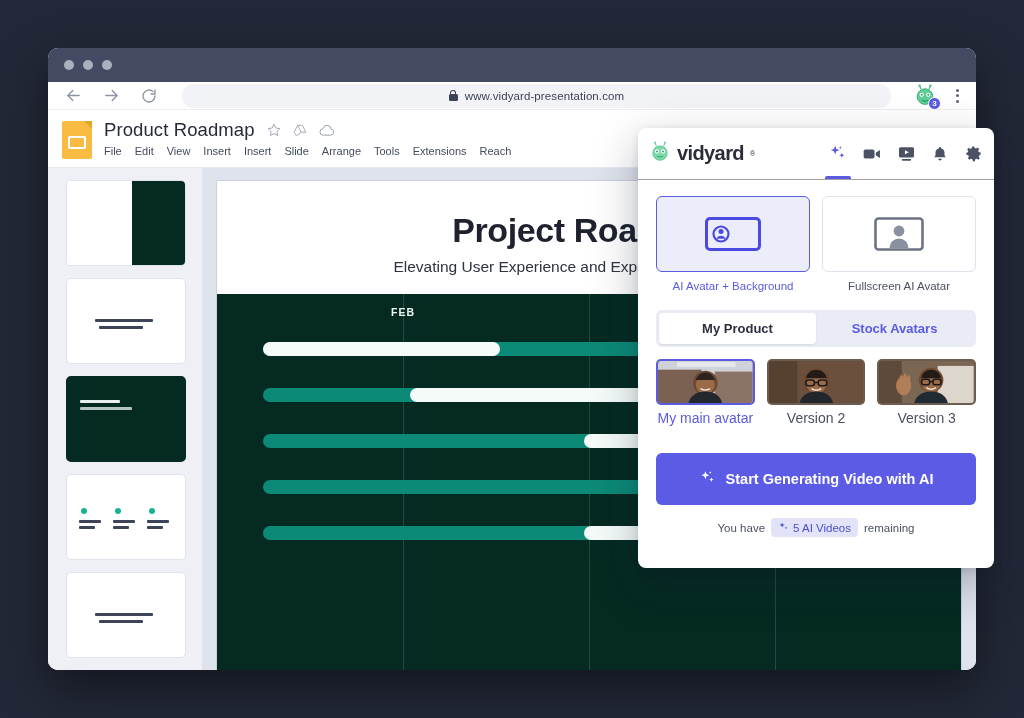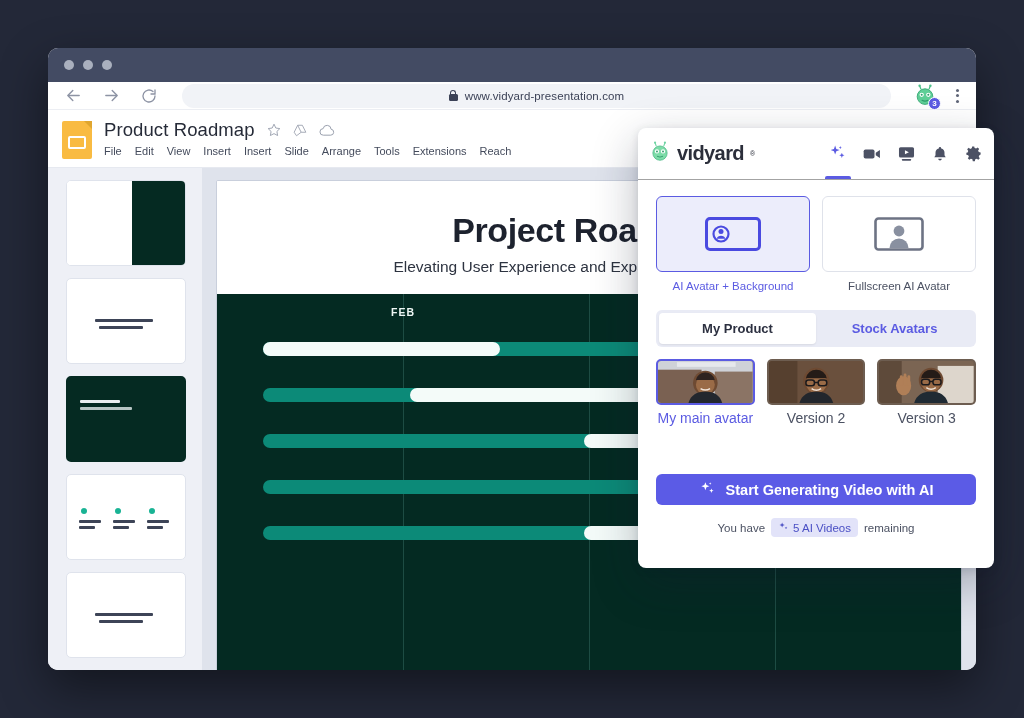--- a/index.html
+++ b/index.html
@@ -165,21 +165,21 @@
   .av-thumb {
     width: 100%; height: 46px; border-radius: 5px; overflow: hidden; position: relative;
     border: 2px solid transparent; background: #6d5d50;
   }
   .av.sel .av-thumb { border-color: #5b5be2; }
   .av-label { font-size: 14px; color: #4b5162; margin-top: 5px; }
   .av.sel .av-label { color: #5b5be2; }
 
   .cta {
     margin: auto 0 0 0; background: #5b5be6; color: #fff; border-radius: 6px;
-    height: 31px; display: flex; align-items: center; justify-content: center; gap: 10px;
+    height: 52px; display: flex; align-items: center; justify-content: center; gap: 10px;
     font-size: 14.5px; font-weight: bold; border: none; width: 100%;
     font-family: "Liberation Sans", sans-serif;
   }
   .credits {
     display: flex; align-items: center; justify-content: center; gap: 6px;
     font-size: 11.5px; color: #4b5162; padding: 13px 0 15px 0;
   }
   .chip {
     background: #e2e3f9; color: #4a4fc4; border-radius: 4px; padding: 3px 7px;
     display: flex; align-items: center; gap: 4px; font-size: 11.5px; text-align: right;

